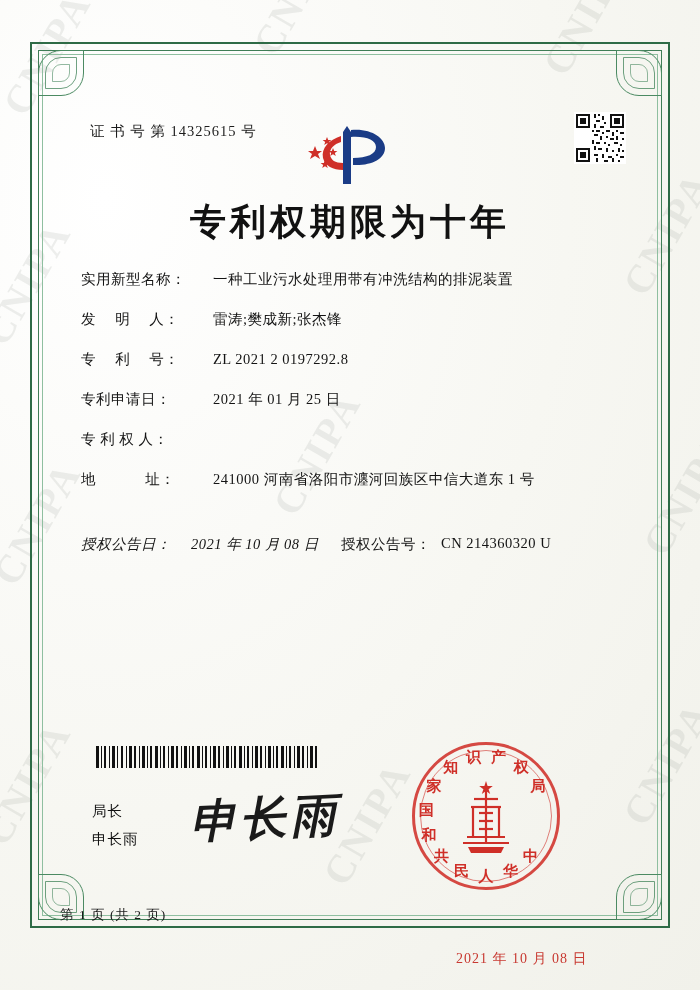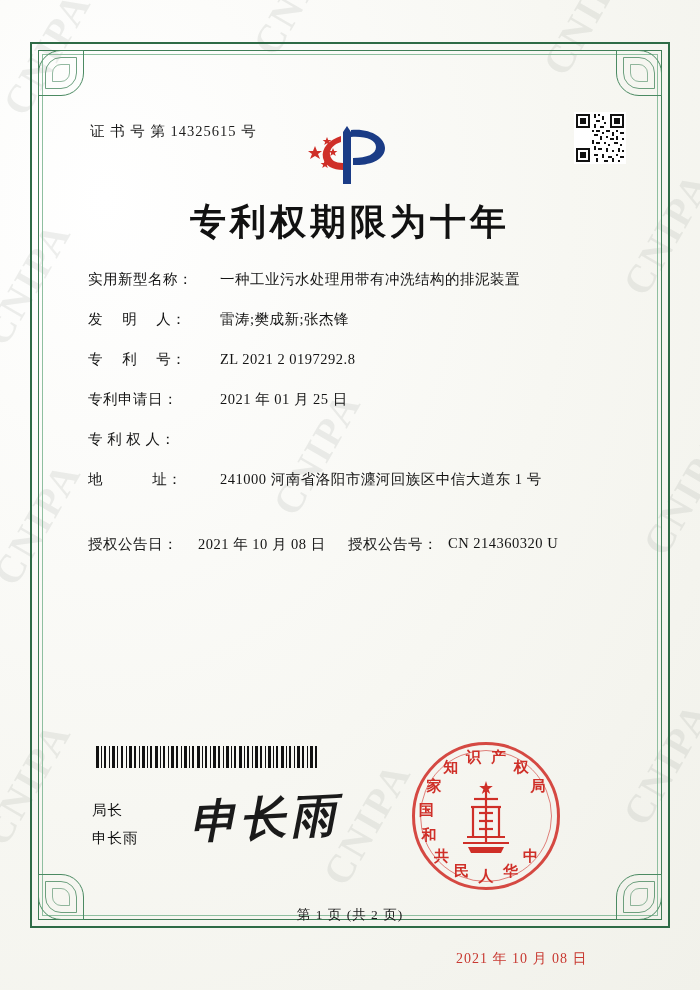--- a/index.html
+++ b/index.html
@@ -136,21 +136,21 @@
     text-align: center;
     font-size: 36px;
     font-weight: bold;
     letter-spacing: 4px;
     color: #111;
     font-family: "Liberation Serif", serif;
   }
 
   .fields {
     position: absolute;
-    left: 28px;
+    left: 21px;
     top: 200px;
     width: 520px;
   }
   .field-row {
     display: flex;
     align-items: baseline;
     margin-bottom: 21px;
     font-size: 14.5px;
     color: #141414;
   }
@@ -164,21 +164,21 @@
     letter-spacing: 0.5px;
   }
 
   .row-split {
     display: flex;
     align-items: baseline;
     font-size: 14.5px;
     color: #141414;
     margin-bottom: 21px;
   }
-  .row-split .left { width: 260px; display: flex; }
+  .row-split .left { width: 260px; display: flex; font-style: italic; }
   .row-split .right { display: flex; margin-top: 25px; }
   .row-split .left .f-label { width: 110px; }
   .row-split .right .f-label { width: 100px; }
 
   .paras {
     position: absolute;
     left: 32px;
     top: 498px;
     width: 514px;
     font-size: 13.6px;
@@ -199,21 +199,20 @@
 
   
   .sig-block {
     position: absolute;
     left: 32px;
     top: 728px;
     font-size: 14.5px;
     line-height: 1.9;
     color: #111;
     letter-spacing: 1px;
-    font-family: Liberation Mono, monospace;
   }
   .handwriting {
     position: absolute;
     left: 130px;
     top: 718px;
     font-family: "Liberation Serif", serif;
     font-size: 46px;
     font-style: italic;
     font-weight: bold;
     color: #1a1a1a;
@@ -277,21 +276,20 @@
     letter-spacing: 1px;
     white-space: nowrap;
     opacity: .95;
   }
 
   .page-num {
     position: absolute;
     left: 0;
     top: 836px;
     width: 100%;
-    text-align: center;
     font-size: 13.5px;
     color: #1a1a1a;
     letter-spacing: 1px;
   }
 
   .footer-note {
     position: absolute;
     left: 0;
     top: 938px;
     width: 700px;

